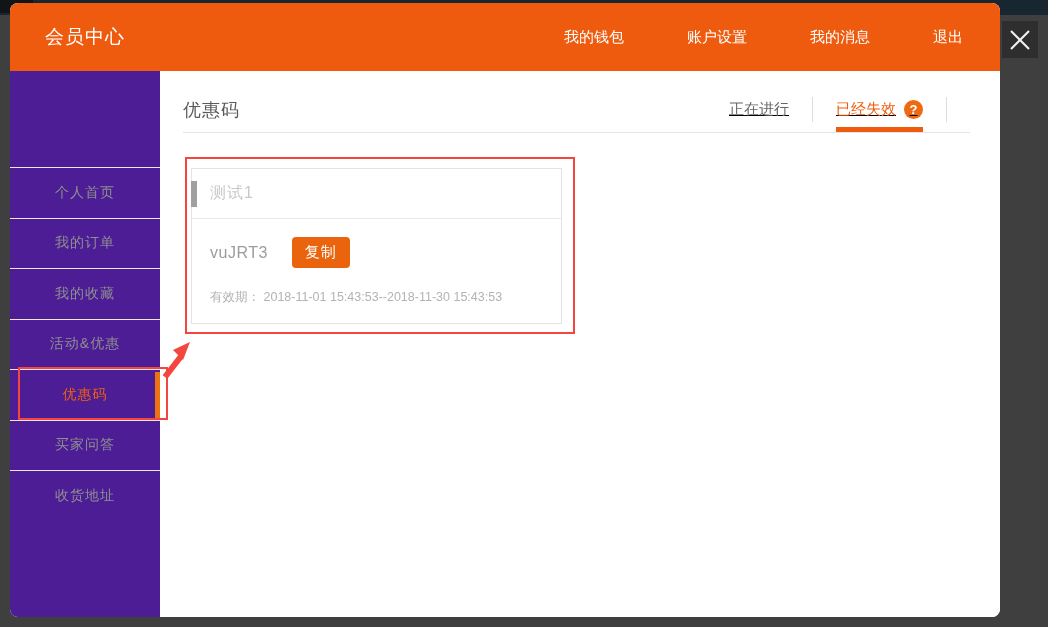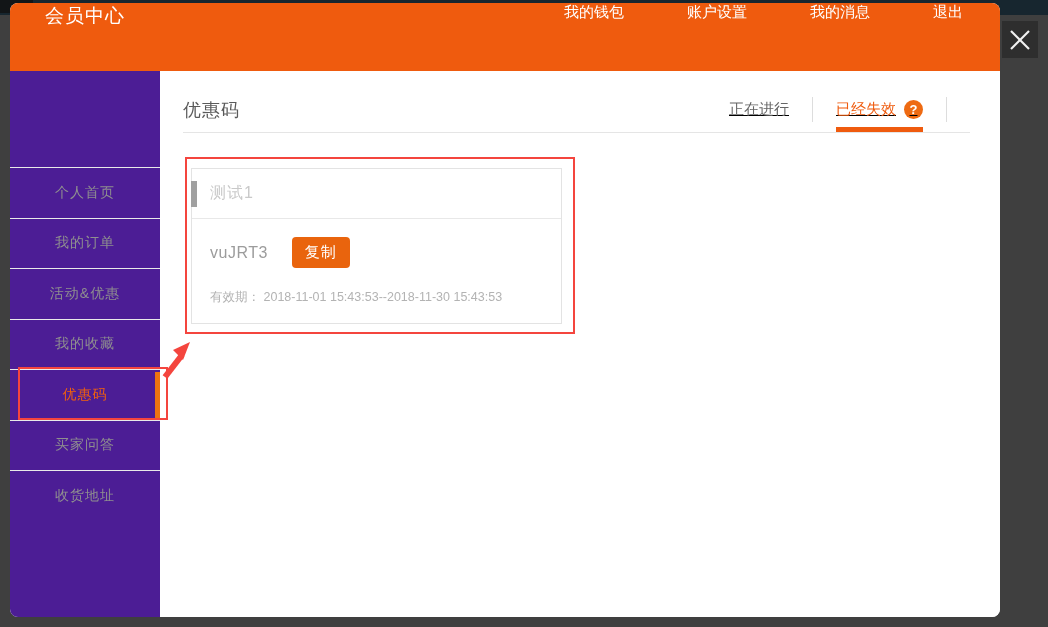--- a/index.html
+++ b/index.html
@@ -16,21 +16,21 @@
   
   .modal {
     position:absolute; left:10px; top:3px; width:990px; height:614px;
     background:#ffffff; border-radius:8px; overflow:visible;
     display:flex; flex-direction:column;
   }
   .modal-inner { width:100%; height:100%; border-radius:8px; overflow:hidden; display:flex; flex-direction:column; }
 
   .modal-header {
     height:68px; flex:0 0 68px; background:#ef5b0e;
-    display:flex; padding:0 37px 0 35px; color:#fff;font-family:Liberation Serif, serif;
+    display:flex; align-items:center; padding:0 37px 0 35px; color:#fff;font-family:Liberation Serif, serif;
   }
   .modal-title { font-size:19px; letter-spacing:1px; }
   .top-nav { margin-left:auto; display:flex; gap:63px; }
   .top-nav-item { font-size:15px; color:#fff; cursor:pointer; white-space:nowrap; }
 
   .modal-body { flex:1; display:flex; position:relative; }
 
   
   .sidebar { width:150px; flex:0 0 150px; background:#4c1d95; position:relative; }
   .side-spacer { height:96px; }
@@ -129,22 +129,22 @@
         <span class="top-nav-item">退出</span>
       </div>
     </div>
 
     <div class="modal-body">
 
       <div class="sidebar">
         <div class="side-spacer"></div>
         <div class="side-item">个人首页</div>
         <div class="side-item">我的订单</div>
+        <div class="side-item">我的收藏</div>
         <div class="side-item">活动&amp;优惠</div>
-        <div class="side-item">我的收藏</div>
         <div class="side-item active">
           <span>优惠码</span>
           <span class="active-bar"></span>
         </div>
         <div class="side-item">买家问答</div>
         <div class="side-item">收货地址</div>
         <div class="side-annotation"></div>
       </div>
 
       <div class="content">

